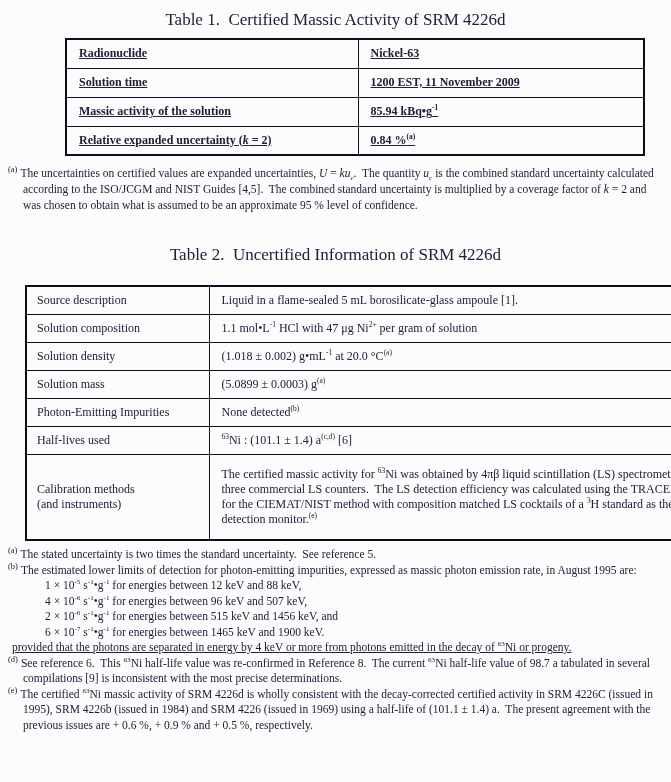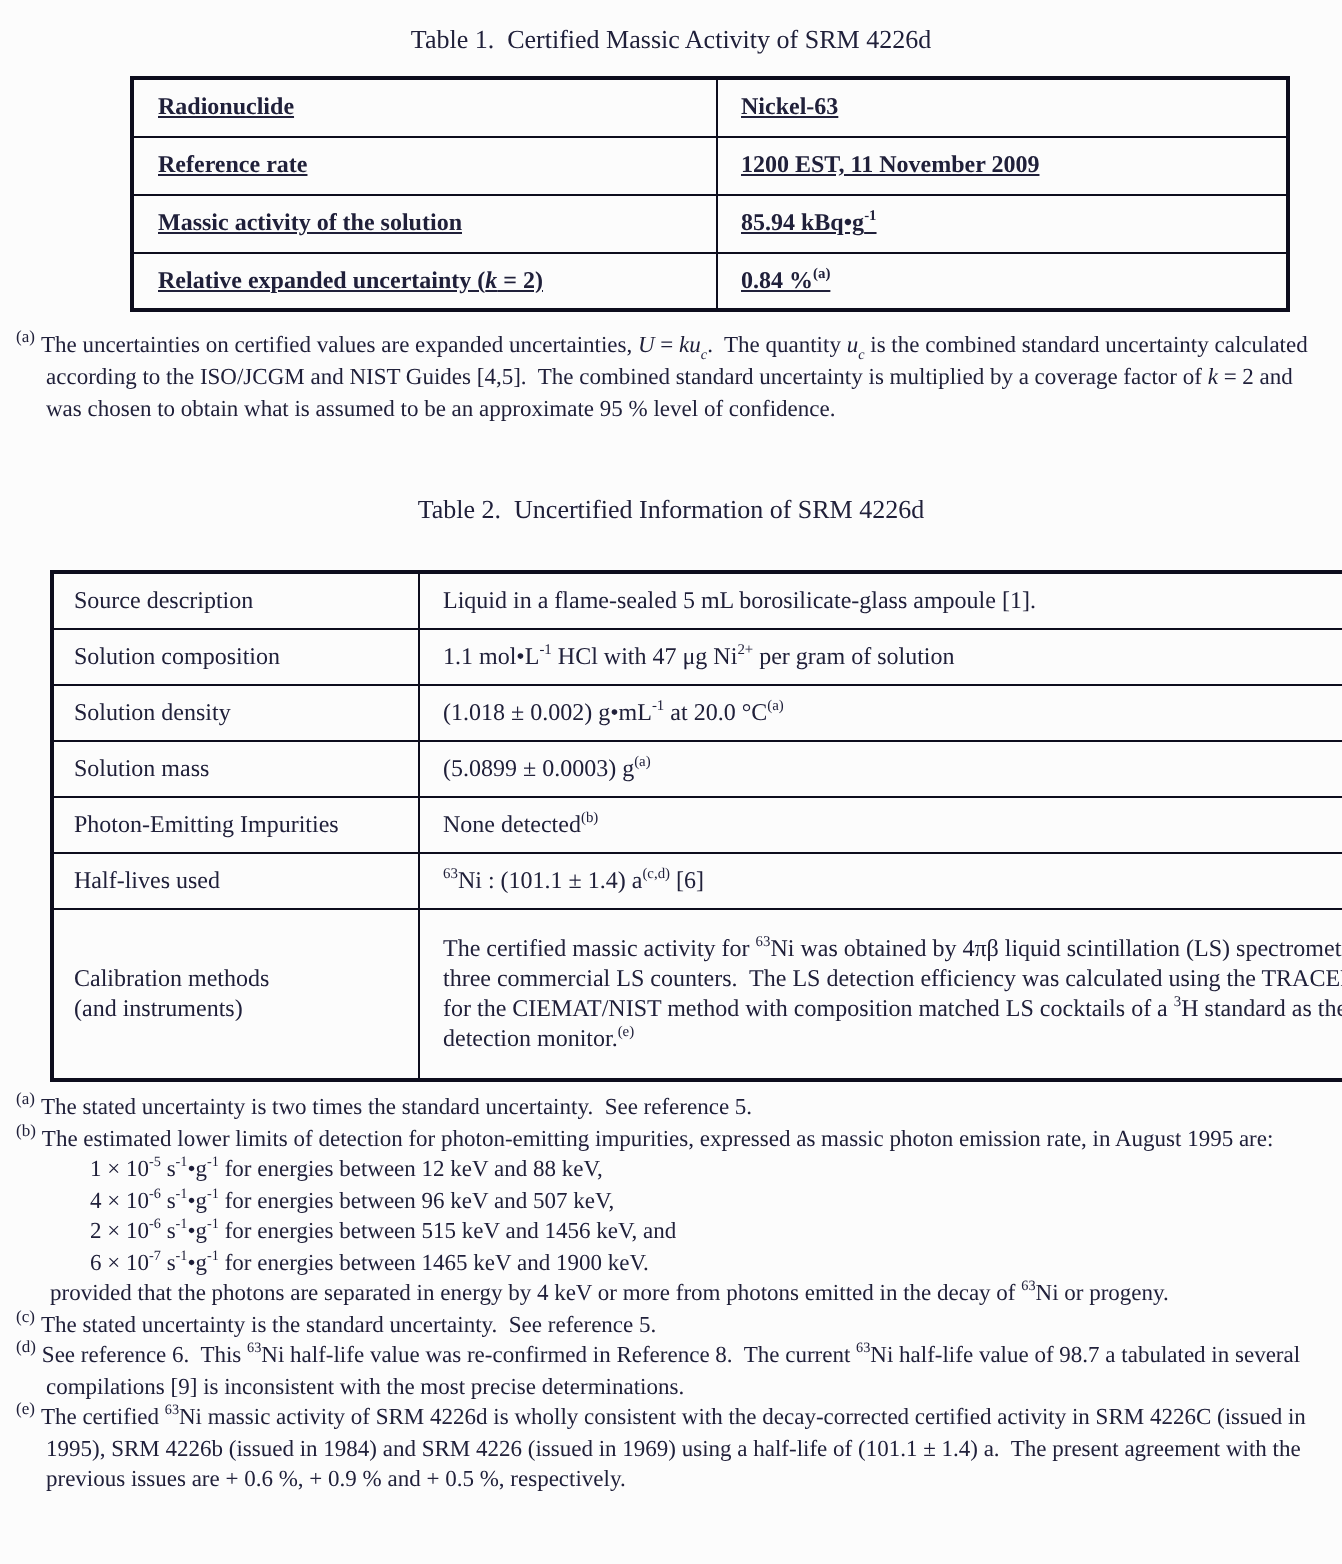--- a/index.html
+++ b/index.html
@@ -14,21 +14,21 @@
     height: 782px;
     overflow: hidden;
     background: var(--background);
     color: var(--ink);
     font-family: "Liberation Serif", "DejaVu Serif", serif;
   }
   .page { padding: 12px 8px 0 8px; }
 
   .tbl-title {
     text-align: center;
-    font-size: 13px;
+    font-size: 17px;
     line-height: 16px;
     white-space: pre-wrap;
   }
   .t2-title { margin-top: 34px; }
 
   table {
     border-collapse: collapse;
     border: 2px solid var(--border);
     table-layout: fixed;
   }
@@ -64,39 +64,40 @@
   .fns .fn { line-height: 15.5px; }
   .sub-line {
     font-size: 11.5px;
     line-height: 15.5px;
     margin-left: 37px;
     white-space: pre-wrap;
   }
   .tail {
     font-size: 11.5px;
     line-height: 15.5px;
-    margin-left: 17px;
+    margin-left: 4px;
     white-space: pre-wrap;
+    text-decoration: underline;
   }
 </style>
 </head>
 <body>
 
 <div class="page">
 
   <div class="tbl-title">Table 1.  Certified Massic Activity of SRM 4226d</div>
 
   <table class="t1">
     <tbody>
       <tr>
           <td class="lbl rich">Radionuclide</td>
           <td class="val rich">Nickel-63</td>
         </tr>
       <tr>
-          <td class="lbl rich">Reference rate</td>
+          <td class="lbl rich">Solution time</td>
           <td class="val rich">1200 EST, 11 November 2009</td>
         </tr>
       <tr>
           <td class="lbl rich">Massic activity of the solution</td>
           <td class="val rich">85.94 kBq•g<sup>-1</sup></td>
         </tr>
       <tr>
           <td class="lbl rich">Relative expanded uncertainty (<i>k</i> = 2)</td>
           <td class="val rich">0.84 %<sup>(a)</sup></td>
         </tr>
@@ -143,18 +144,17 @@
   <div class="fns">
     <div class="fn"><sup class="mk">(a)</sup><span class="rich">The stated uncertainty is two times the standard uncertainty.  See reference 5.</span></div>
     <div>
       <div class="fn"><sup class="mk">(b)</sup><span class="rich">The estimated lower limits of detection for photon-emitting impurities, expressed as massic photon emission rate, in August 1995 are:</span></div>
       <div class="sub-line">1 × 10<sup>-5</sup> s<sup>-1</sup>•g<sup>-1</sup> for energies between 12 keV and 88 keV,</div>
       <div class="sub-line">4 × 10<sup>-6</sup> s<sup>-1</sup>•g<sup>-1</sup> for energies between 96 keV and 507 keV,</div>
       <div class="sub-line">2 × 10<sup>-6</sup> s<sup>-1</sup>•g<sup>-1</sup> for energies between 515 keV and 1456 keV, and</div>
       <div class="sub-line">6 × 10<sup>-7</sup> s<sup>-1</sup>•g<sup>-1</sup> for energies between 1465 keV and 1900 keV.</div>
       <div class="tail">provided that the photons are separated in energy by 4 keV or more from photons emitted in the decay of <sup>63</sup>Ni or progeny.</div>
     </div>
-    <div class="fn"><sup class="mk">(c)</sup><span class="rich">The stated uncertainty is the standard uncertainty.  See reference 5.</span></div>
     <div class="fn"><sup class="mk">(d)</sup><span class="rich">See reference 6.  This <sup>63</sup>Ni half-life value was re-confirmed in Reference 8.  The current <sup>63</sup>Ni half-life value of 98.7 a tabulated in several compilations [9] is inconsistent with the most precise determinations.</span></div>
     <div class="fn"><sup class="mk">(e)</sup><span class="rich">The certified <sup>63</sup>Ni massic activity of SRM 4226d is wholly consistent with the decay-corrected certified activity in SRM 4226C (issued in 1995), SRM 4226b (issued in 1984) and SRM 4226 (issued in 1969) using a half-life of (101.1 ± 1.4) a.  The present agreement with the previous issues are + 0.6 %, + 0.9 % and + 0.5 %, respectively.</span></div>
   </div>
 
 </div>
 
 </body></html>

